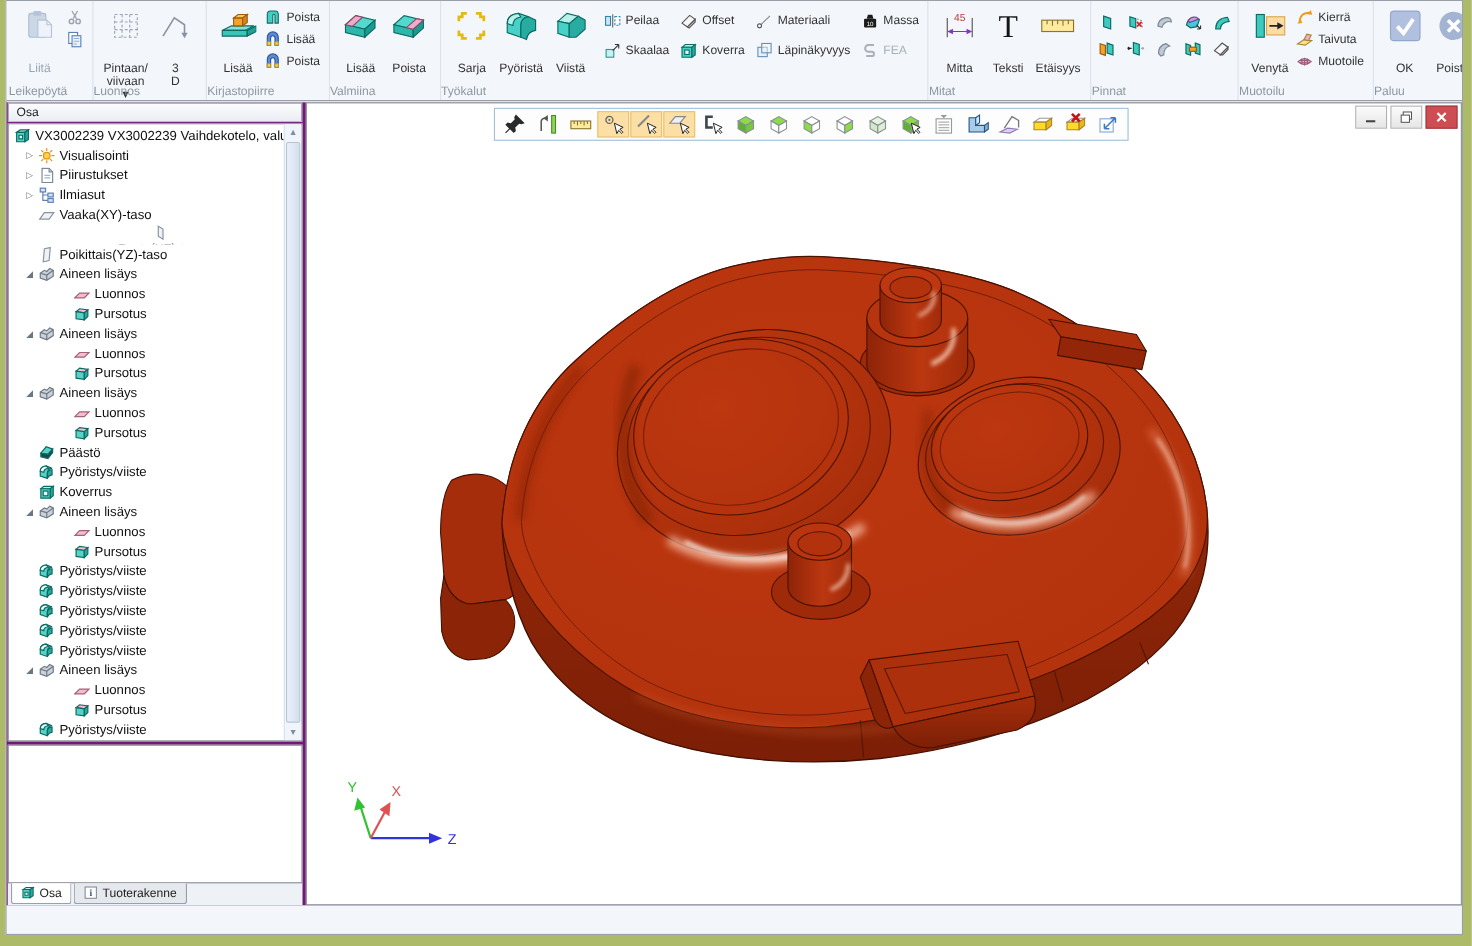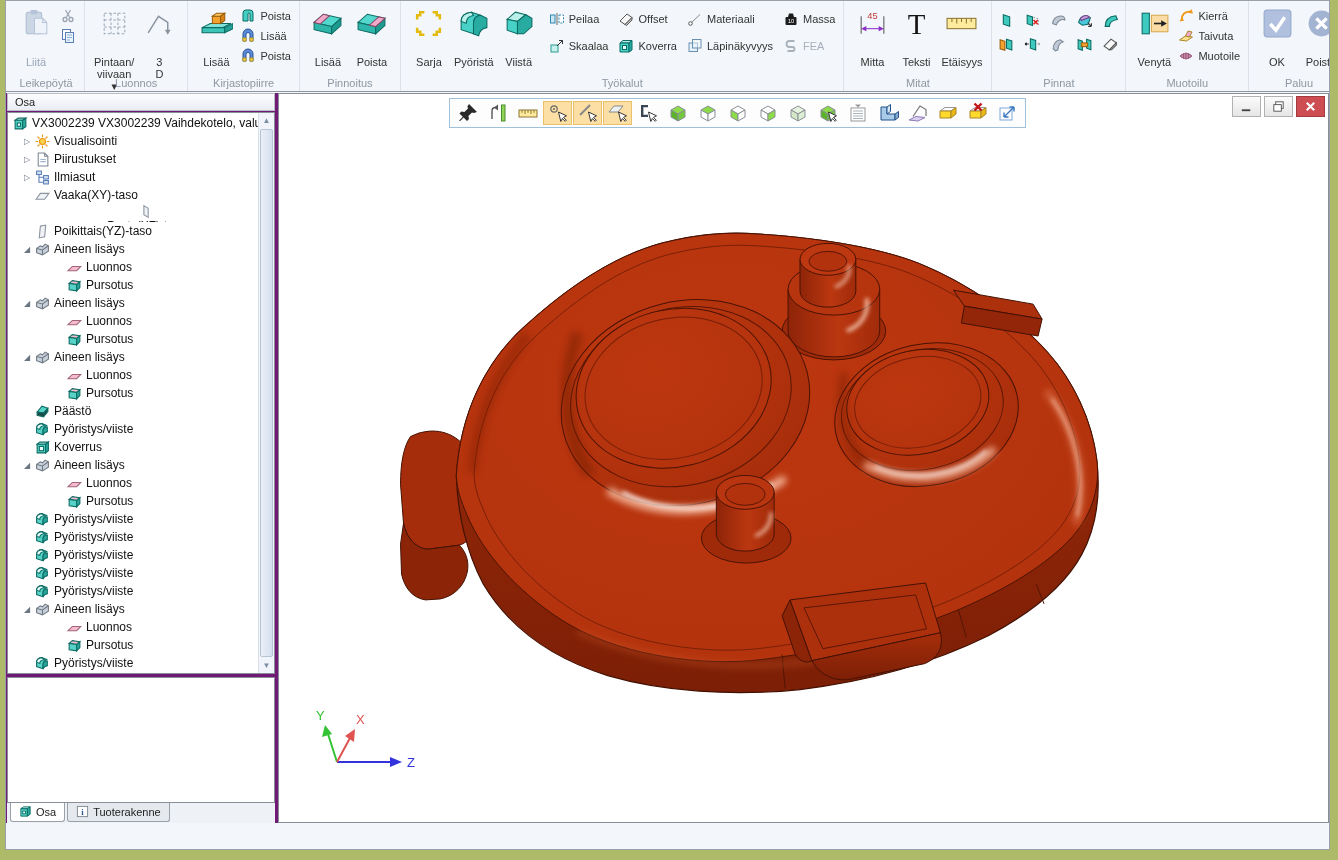--- a/index.html
+++ b/index.html
@@ -3,21 +3,21 @@
 <meta charset="utf-8">
 <style>
   * { margin:0; padding:0; box-sizing:border-box; }
   html,body { width:1338px; height:860px; }
   body { position:relative; background:#adbb69; font-family:"Liberation Sans", sans-serif; overflow:hidden; }
   .app { position:absolute; left:5px; top:0; right:8px; bottom:10px; background:#f3f6fa; border:1px solid #9aa0a8; }
 
   
   .ribbon { display:flex; align-items:stretch; height:91px; background:#f3f6fa; border-bottom:1px solid #8f959e; padding-left:2px; overflow:hidden; }
   .rgroup { position:relative; display:flex; align-items:flex-start; padding:3px 6px 15px 6px; border-right:1px solid #dde2e9; }
-  .rg-label { position:absolute; left:0; right:0; bottom:2px; text-align:center; font-size:11px; color:#8d97a3; white-space:nowrap; }
+  .rg-label { position:absolute; left:0; right:0; bottom:2px; text-align:left; font-size:11px; color:#8d97a3; white-space:nowrap; }
   .bigbtn { display:flex; flex-direction:column; align-items:center; min-width:44px; padding:1px 3px; font-size:11px; color:#333; text-align:center; line-height:12px; cursor:default; }
   .bigbtn .bicon { width:33px; height:33px; display:block; margin:2px auto 16px; }
   .bigbtn.disabled { color:#9aa6b8; }
   .smallcol { display:flex; flex-direction:column; gap:2px; padding-top:3px; }
   .smallbtn { display:flex; align-items:center; gap:4px; height:18px; font-size:11px; color:#333; padding:0 2px; white-space:nowrap; }
   .smallbtn.disabled { color:#a7afba; }
   .sicon { width:16px; height:16px; flex:none; }
   .col2 { display:flex; flex-direction:column; gap:9px; padding-top:6px; margin-left:6px; }
   .icongrid { display:flex; flex-direction:column; gap:7px; padding-top:8px; }
   .icongrid .irow { display:flex; gap:9px; }
@@ -198,21 +198,21 @@
         <span class="bicon">
             <svg viewBox="0 0 32 32" width="100%" height="100%">
               <path d="M3 15l9-8 17 4-9 8z" fill="#52d8cd" stroke="#0b6b63"></path>
               <path d="M3 15l17 4v7L3 22z" fill="#2fb6ab" stroke="#0b6b63"></path>
               <path d="M20 19l9-8v7l-9 8z" fill="#1d9a90" stroke="#0b6b63"></path>
               <path d="M14 17.6l9-8 6 1.4-9 8z" fill="#f2aacb" stroke="#8c4a69"></path>
             </svg>
           </span>
         <span>Poista</span>
       </div>
-      <div class="rg-label">Pinnoitus</div>
+      <div class="rg-label">Valmiina</div>
     </div>
 
     <div class="rgroup">
       <div class="bigbtn">
         <span class="bicon">
             <svg viewBox="0 0 32 32" width="100%" height="100%">
               <g fill="none" stroke="#e3bb0f" stroke-width="2.4">
                 <path d="M12 5H8v4M20 5h4v4M12 27H8v-4M20 27h4v-4M5 12V8h4M5 20v4h4M27 12V8h-4M27 20v4h-4"></path>
               </g>
             </svg>

